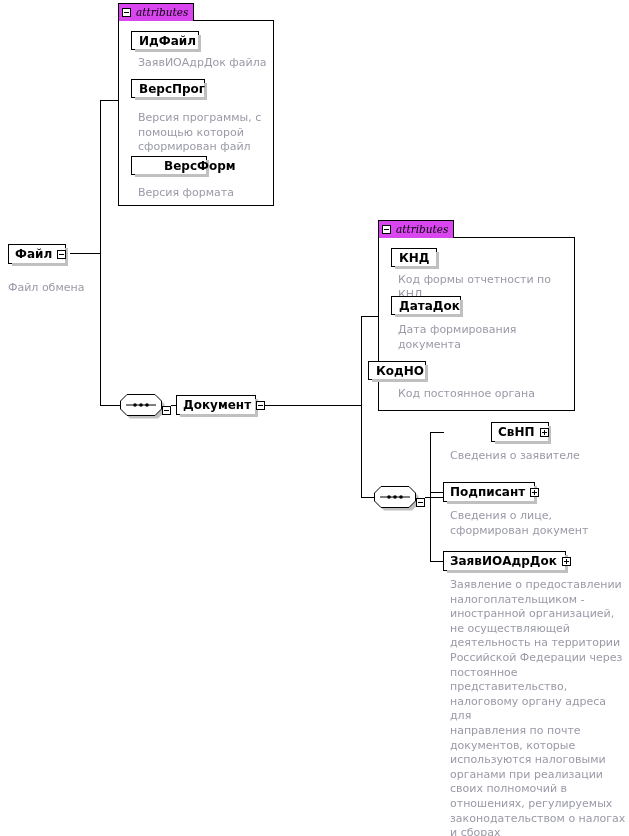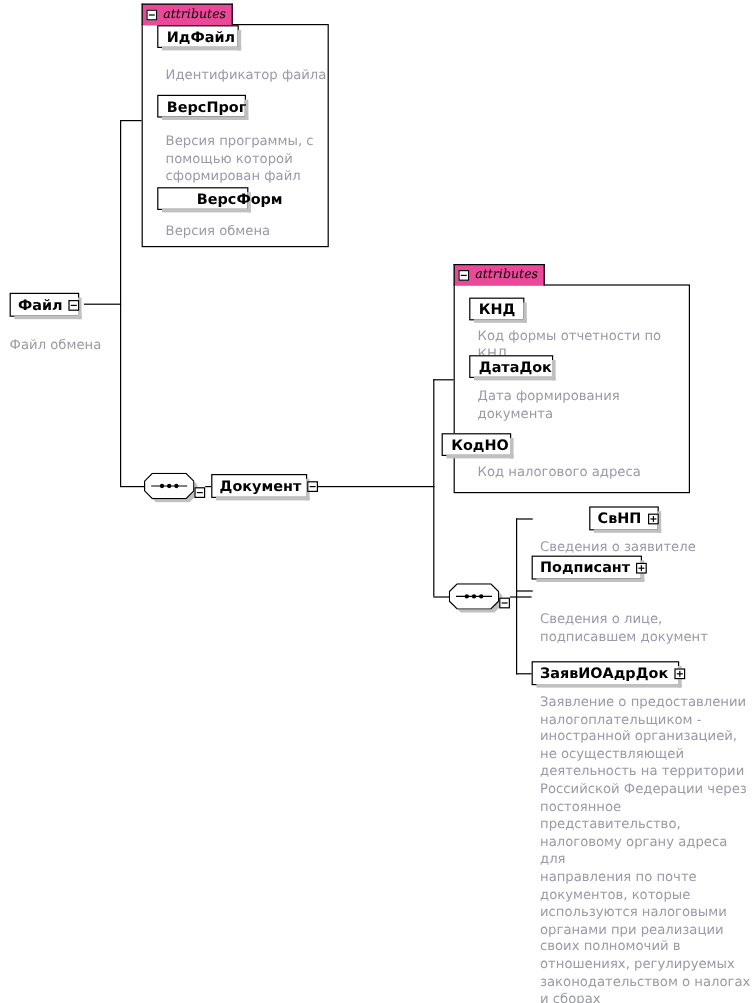--- a/index.html
+++ b/index.html
@@ -40,21 +40,21 @@
     box-sizing: border-box;
   }
   .attr-panel .tab {
     position: absolute;
     left: 0;
     top: 0;
     height: 18px;
     box-sizing: border-box;
     border: 1px solid #000000;
     border-bottom: none;
-    background: #ec4899;
+    background: #d946ef;
     padding: 0 7px 0 3px;
     display: flex;
     align-items: center;
     gap: 5px;
     z-index: 3;
   }
   .attr-panel .tab-label {
     font-family: "DejaVu Serif", serif;
     font-style: italic;
     font-size: 10.5px;
@@ -216,36 +216,36 @@
 
   <div class="attr-panel" style="left:118px; top:3px; width:156px; height:203px;">
     <div class="tab" style="width:76px;">
       <span class="pm"></span>
       <span class="tab-label">attributes</span>
     </div>
     <div class="body" style="left:0; top:17px; width:156px; height:186px;"></div>
     <div class="tab-mask" style="left:1px; top:16px; width:74px;"></div>
   </div>
 
-  <div class="node attr-node shadow" style="left:131px; top:21px; width:68px;text-align:center;">
+  <div class="node attr-node shadow" style="left:131px; top:31px; width:68px;text-align:center;">
     <span class="node-label">ИдФайл</span>
   </div>
-  <div class="desc" style="left:138px; top:56px; width:136px;">Идентификатор файла</div>
+  <div class="desc" style="left:138px; top:56px; width:136px;">ЗаявИОАдрДок файла</div>
 
   <div class="node attr-node shadow" style="left:131px; top:79px; width:74px;">
     <span class="node-label">ВерсПрог</span>
   </div>
   <div class="desc" style="left:138px; top:111px; width:130px;">Версия программы, с
 помощью которой
 сформирован файл</div>
 
   <div class="node attr-node shadow" style="left:131px; top:156px; width:76px;padding-left:32px;">
     <span class="node-label">ВерсФорм</span>
   </div>
-  <div class="desc" style="left:138px; top:186px; width:130px;">Версия обмена</div>
+  <div class="desc" style="left:138px; top:186px; width:130px;">Версия формата</div>
 
   <div class="seq" style="left:120px; top:394px;">
     <svg class="seq-shadow" width="42" height="22" viewBox="0 0 42 22">
       <polygon points="7,0.5 35,0.5 41.5,7 41.5,15 35,21.5 7,21.5 0.5,15 0.5,7" fill="#c0c0c0" stroke="none"></polygon>
     </svg>
     <svg class="oct" width="42" height="22" viewBox="0 0 42 22">
       <polygon points="7,0.5 35,0.5 41.5,7 41.5,15 35,21.5 7,21.5 0.5,15 0.5,7" fill="#ffffff" stroke="#000000" stroke-width="1"></polygon>
       <line x1="6" y1="11" x2="36" y2="11" stroke="#000000" stroke-width="1"></line>
       <circle cx="15" cy="11" r="1.8" fill="#000000"></circle>
       <circle cx="21" cy="11" r="1.8" fill="#000000"></circle>
@@ -287,21 +287,21 @@
 
   <div class="node attr-node shadow" style="left:391px; top:296px; width:70px;">
     <span class="node-label">ДатаДок</span>
   </div>
   <div class="desc" style="left:398px; top:323px; width:170px;">Дата формирования
 документа</div>
 
   <div class="node attr-node shadow" style="left:368px; top:361px; width:58px;">
     <span class="node-label">КодНО</span>
   </div>
-  <div class="desc" style="left:398px; top:387px; width:180px;">Код налогового адреса</div>
+  <div class="desc" style="left:398px; top:387px; width:180px;">Код постоянное органа</div>
 
   <div class="seq" style="left:374px; top:486px;">
     <svg class="seq-shadow" width="42" height="22" viewBox="0 0 42 22">
       <polygon points="7,0.5 35,0.5 41.5,7 41.5,15 35,21.5 7,21.5 0.5,15 0.5,7" fill="#c0c0c0" stroke="none"></polygon>
     </svg>
     <svg class="oct" width="42" height="22" viewBox="0 0 42 22">
       <polygon points="7,0.5 35,0.5 41.5,7 41.5,15 35,21.5 7,21.5 0.5,15 0.5,7" fill="#ffffff" stroke="#000000" stroke-width="1"></polygon>
       <line x1="6" y1="11" x2="36" y2="11" stroke="#000000" stroke-width="1"></line>
       <circle cx="15" cy="11" r="1.8" fill="#000000"></circle>
       <circle cx="21" cy="11" r="1.8" fill="#000000"></circle>
@@ -317,26 +317,26 @@
   <div class="line-h" style="left:430px; top:432px; width:14px;"></div>
   <div class="line-h" style="left:430px; top:492px; width:14px;"></div>
   <div class="line-h" style="left:430px; top:561px; width:14px;"></div>
 
   <div class="node shadow" style="left:443px; top:422px; width:58px;margin-left:48px;">
     <span class="node-label">СвНП</span>
     <span class="pm plus"></span>
   </div>
   <div class="desc" style="left:450px; top:449px; width:176px;">Сведения о заявителе</div>
 
-  <div class="node shadow" style="left:443px; top:463px; width:92px;">
+  <div class="node shadow" style="left:443px; top:482px; width:92px;">
     <span class="node-label">Подписант</span>
     <span class="pm plus"></span>
   </div>
   <div class="desc" style="left:450px; top:509px; width:176px;">Сведения о лице,
-подписавшем документ</div>
+сформирован документ</div>
 
   <div class="node shadow" style="left:443px; top:551px; width:123px;">
     <span class="node-label">ЗаявИОАдрДок</span>
     <span class="pm plus"></span>
   </div>
   <div class="desc" style="left:450px; top:578px; width:178px;">Заявление о предоставлении
 налогоплательщиком -
 иностранной организацией,
 не осуществляющей
 деятельность на территории

